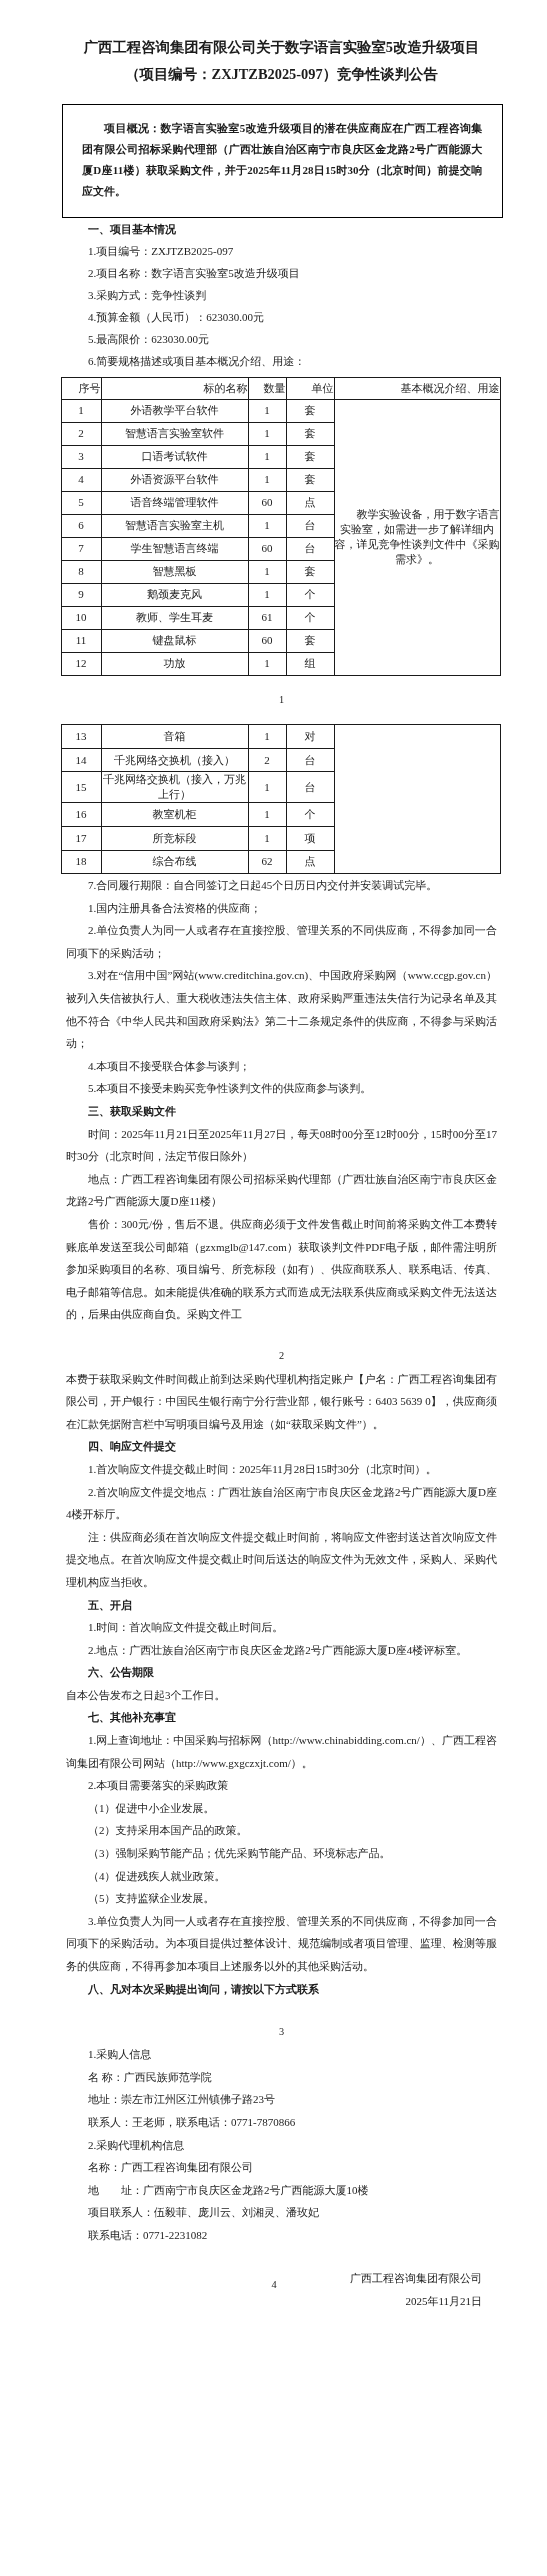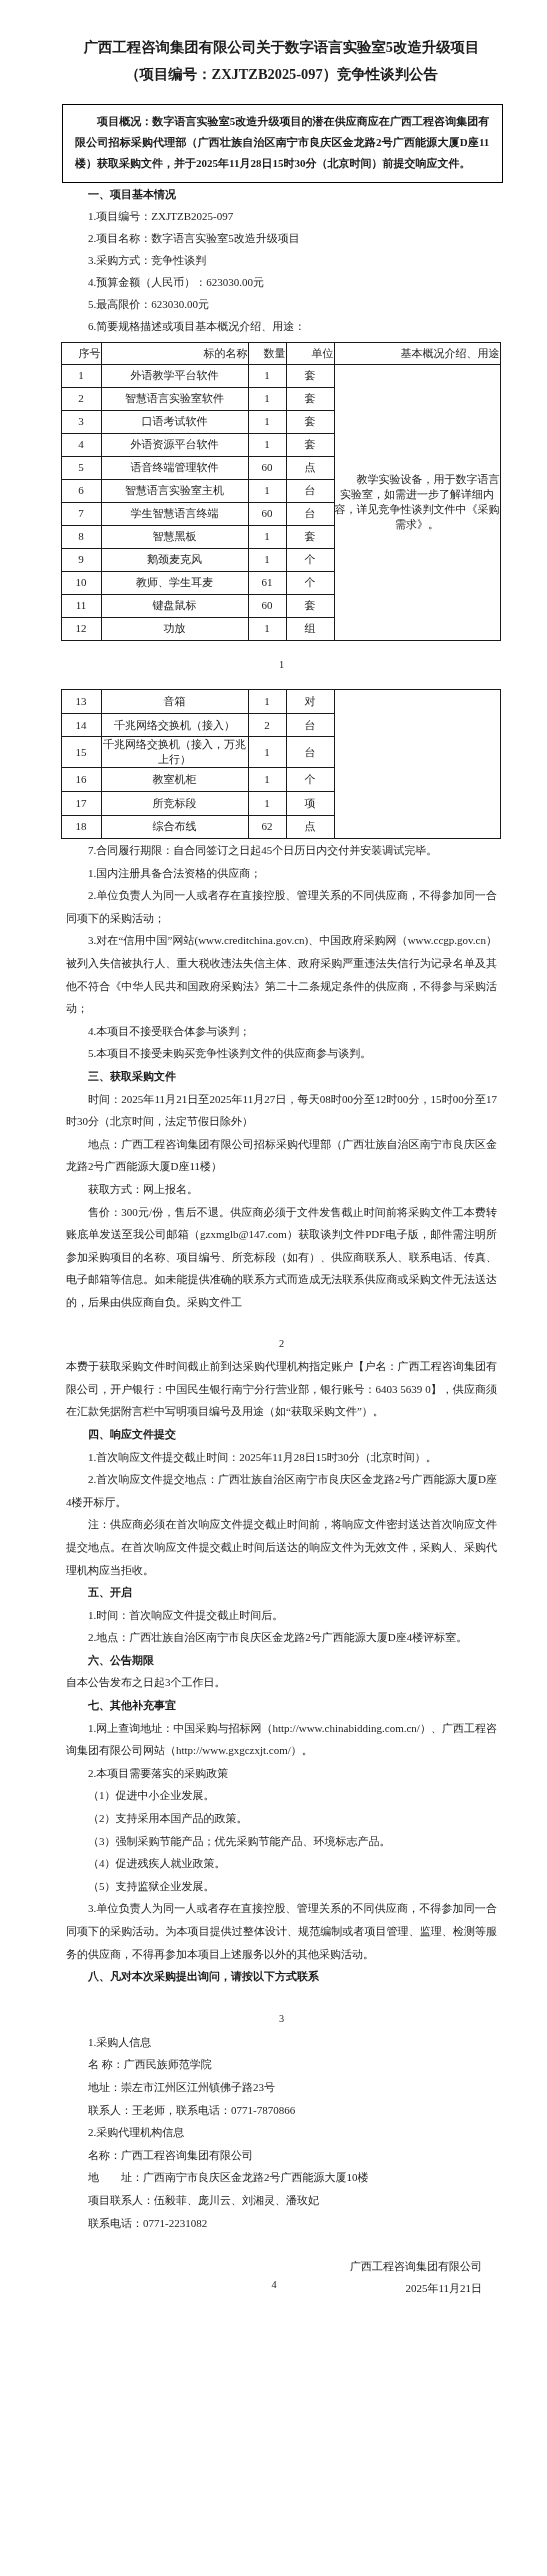--- a/index.html
+++ b/index.html
@@ -5,21 +5,21 @@
   html,body{margin:0;padding:0;background:#ffffff;}
   .page{
     width:548px;height:2324px;background:#ffffff;position:relative;overflow:hidden;
     font-family:"Liberation Serif","DejaVu Serif",serif;color:#1c1c1c;
   }
   .content{padding:34px 51px 0 66px;}
   .doc-title{font-size:14.4px;font-weight:bold;text-align:center;line-height:27px;margin:0;}
   .overview-box{
     border:0.7px solid #000;margin:16.4px -5.5px 0 -4.1px;padding:2.1px 8.2px 3.4px 8.2px;
   }
-  .overview-box p{margin:4px;font-size:11px;font-weight:bold;line-height:21px;text-indent:2em;text-align:justify;}
+  .overview-box p{margin:11px;font-size:11px;font-weight:bold;line-height:21px;text-indent:2em;text-align:justify;}
   p.para{margin:0;font-size:11px;line-height:22.6px;text-indent:2em;text-align:justify;}
   p.para.no-indent{text-indent:0;}
   p.heading{font-weight:bold;}
   p.tight{line-height:22px;}
   table.items{
     border-collapse:collapse;margin:4.1px 0 0 -5.5px;table-layout:fixed;width:439px;
     font-size:11px;
   }
   table.items td,table.items th{
     border:0.7px solid #1a1a1a;text-align:center;vertical-align:middle;
@@ -213,21 +213,20 @@
 
     <p class="para">1.国内注册具备合法资格的供应商；</p>
     <p class="para">2.单位负责人为同一人或者存在直接控股、管理关系的不同供应商，不得参加同一合同项下的采购活动；</p>
     <p class="para">3.对在“信用中国”网站(www.creditchina.gov.cn)、中国政府采购网（www.ccgp.gov.cn）被列入失信被执行人、重大税收违法失信主体、政府采购严重违法失信行为记录名单及其他不符合《中华人民共和国政府采购法》第二十二条规定条件的供应商，不得参与采购活动；</p>
     <p class="para">4.本项目不接受联合体参与谈判；</p>
     <p class="para">5.本项目不接受未购买竞争性谈判文件的供应商参与谈判。</p>
 
     <p class="para heading">三、获取采购文件</p>
     <p class="para">时间：2025年11月21日至2025年11月27日，每天08时00分至12时00分，15时00分至17时30分（北京时间，法定节假日除外）</p>
     <p class="para">地点：广西工程咨询集团有限公司招标采购代理部（广西壮族自治区南宁市良庆区金龙路2号广西能源大厦D座11楼）</p>
-    <p class="para">获取方式：网上报名。</p>
     <p class="para">售价：300元/份，售后不退。供应商必须于文件发售截止时间前将采购文件工本费转账底单发送至我公司邮箱（gzxmglb@147.com）获取谈判文件PDF电子版，邮件需注明所参加采购项目的名称、项目编号、所竞标段（如有）、供应商联系人、联系电话、传真、电子邮箱等信息。如未能提供准确的联系方式而造成无法联系供应商或采购文件无法送达的，后果由供应商自负。采购文件工</p>
 
     <p class="pagenum p2">2</p>
 
     <p class="para no-indent">本费于获取采购文件时间截止前到达采购代理机构指定账户【户名：广西工程咨询集团有限公司，开户银行：中国民生银行南宁分行营业部，银行账号：6403 5639 0】，供应商须在汇款凭据附言栏中写明项目编号及用途（如“获取采购文件”）。</p>
 
     <p class="para heading">四、响应文件提交</p>
     <p class="para">1.首次响应文件提交截止时间：2025年11月28日15时30分（北京时间）。</p>
     <p class="para">2.首次响应文件提交地点：广西壮族自治区南宁市良庆区金龙路2号广西能源大厦D座4楼开标厅。</p>
     <p class="para">注：供应商必须在首次响应文件提交截止时间前，将响应文件密封送达首次响应文件提交地点。在首次响应文件提交截止时间后送达的响应文件为无效文件，采购人、采购代理机构应当拒收。</p>

